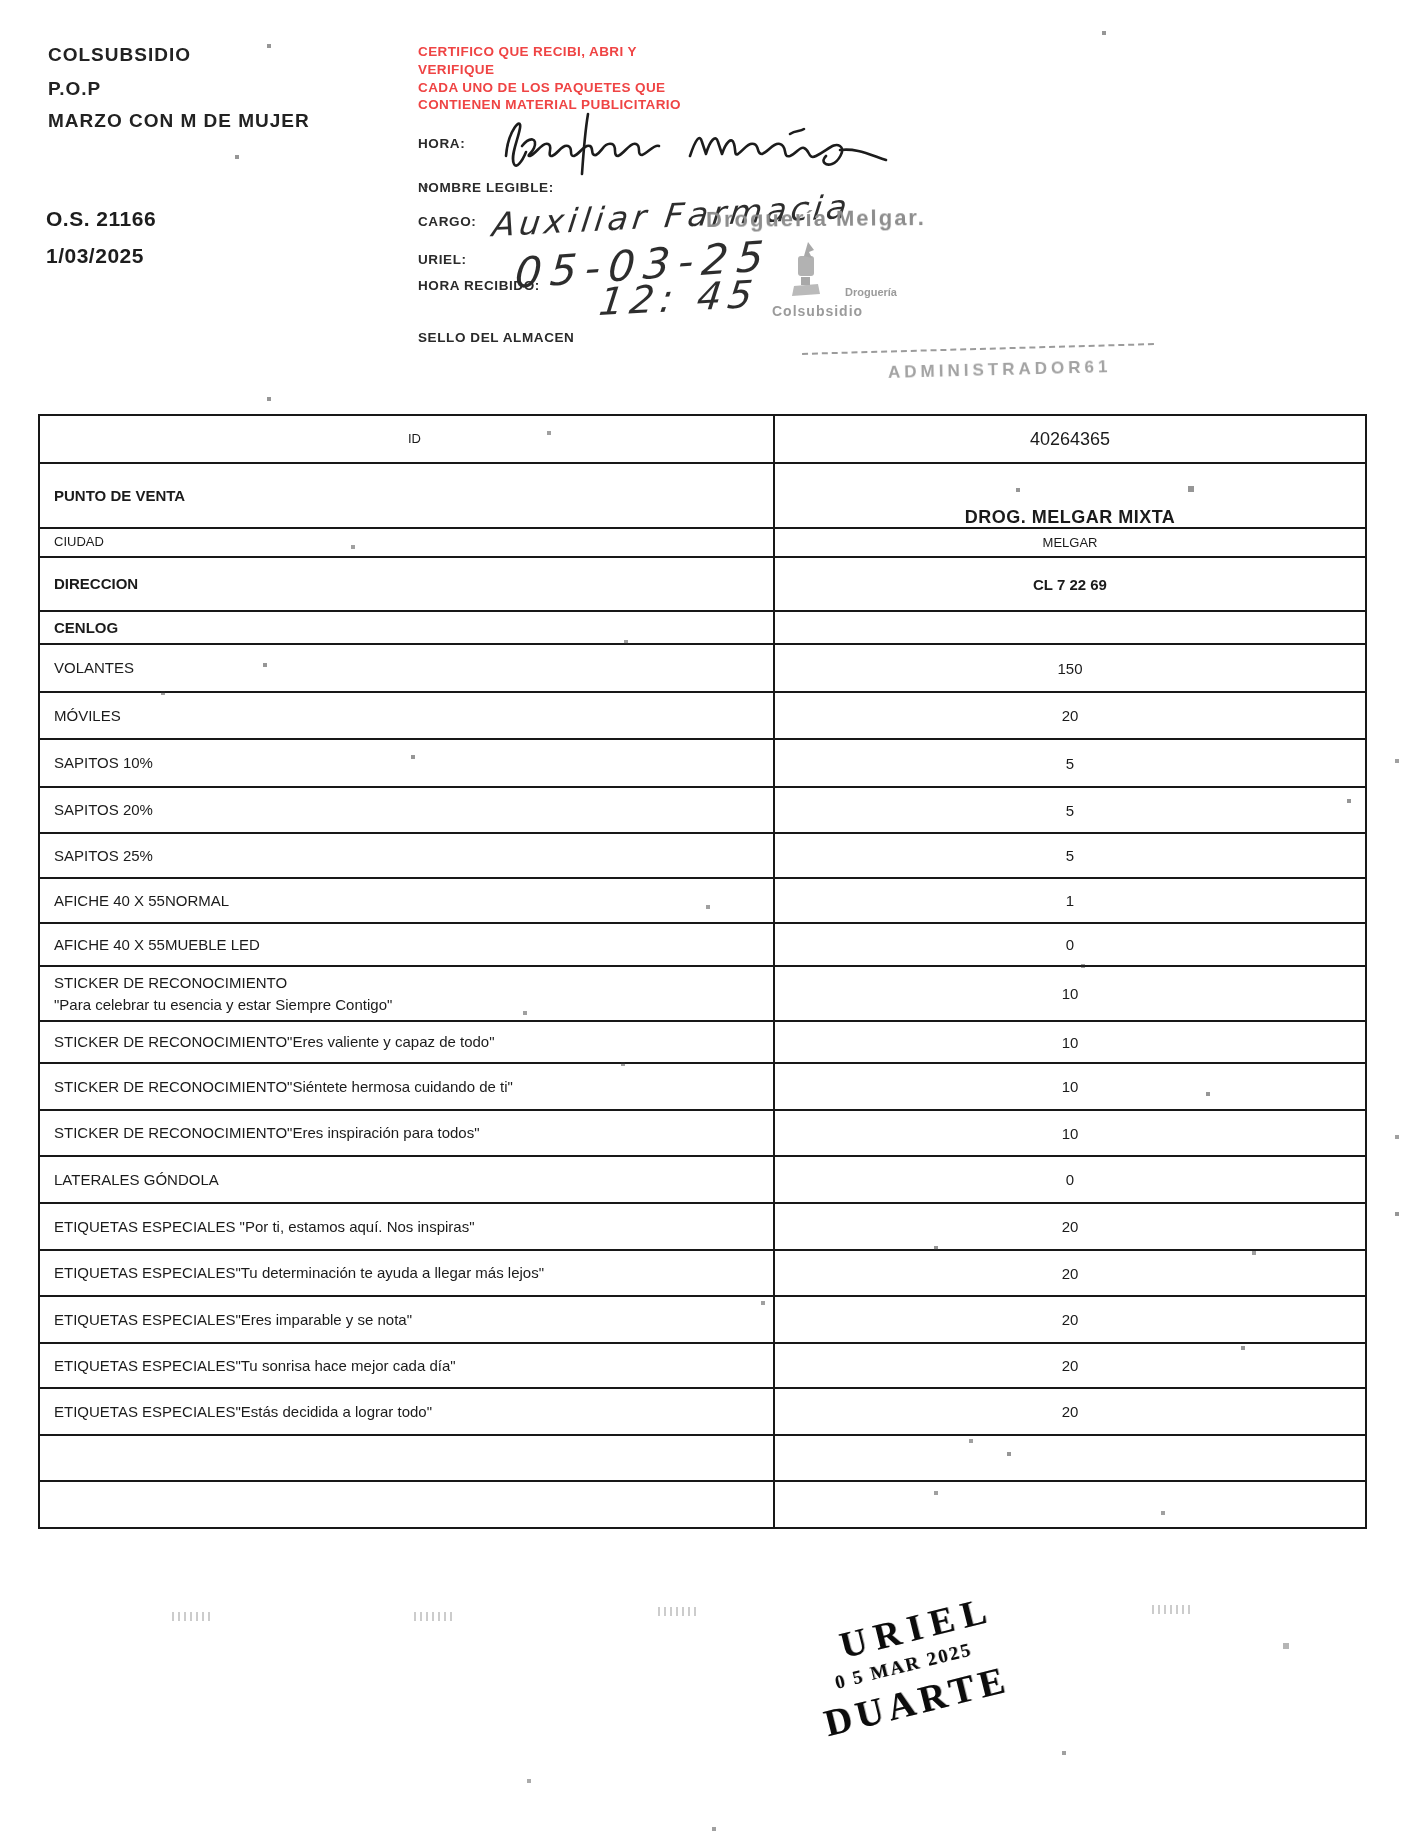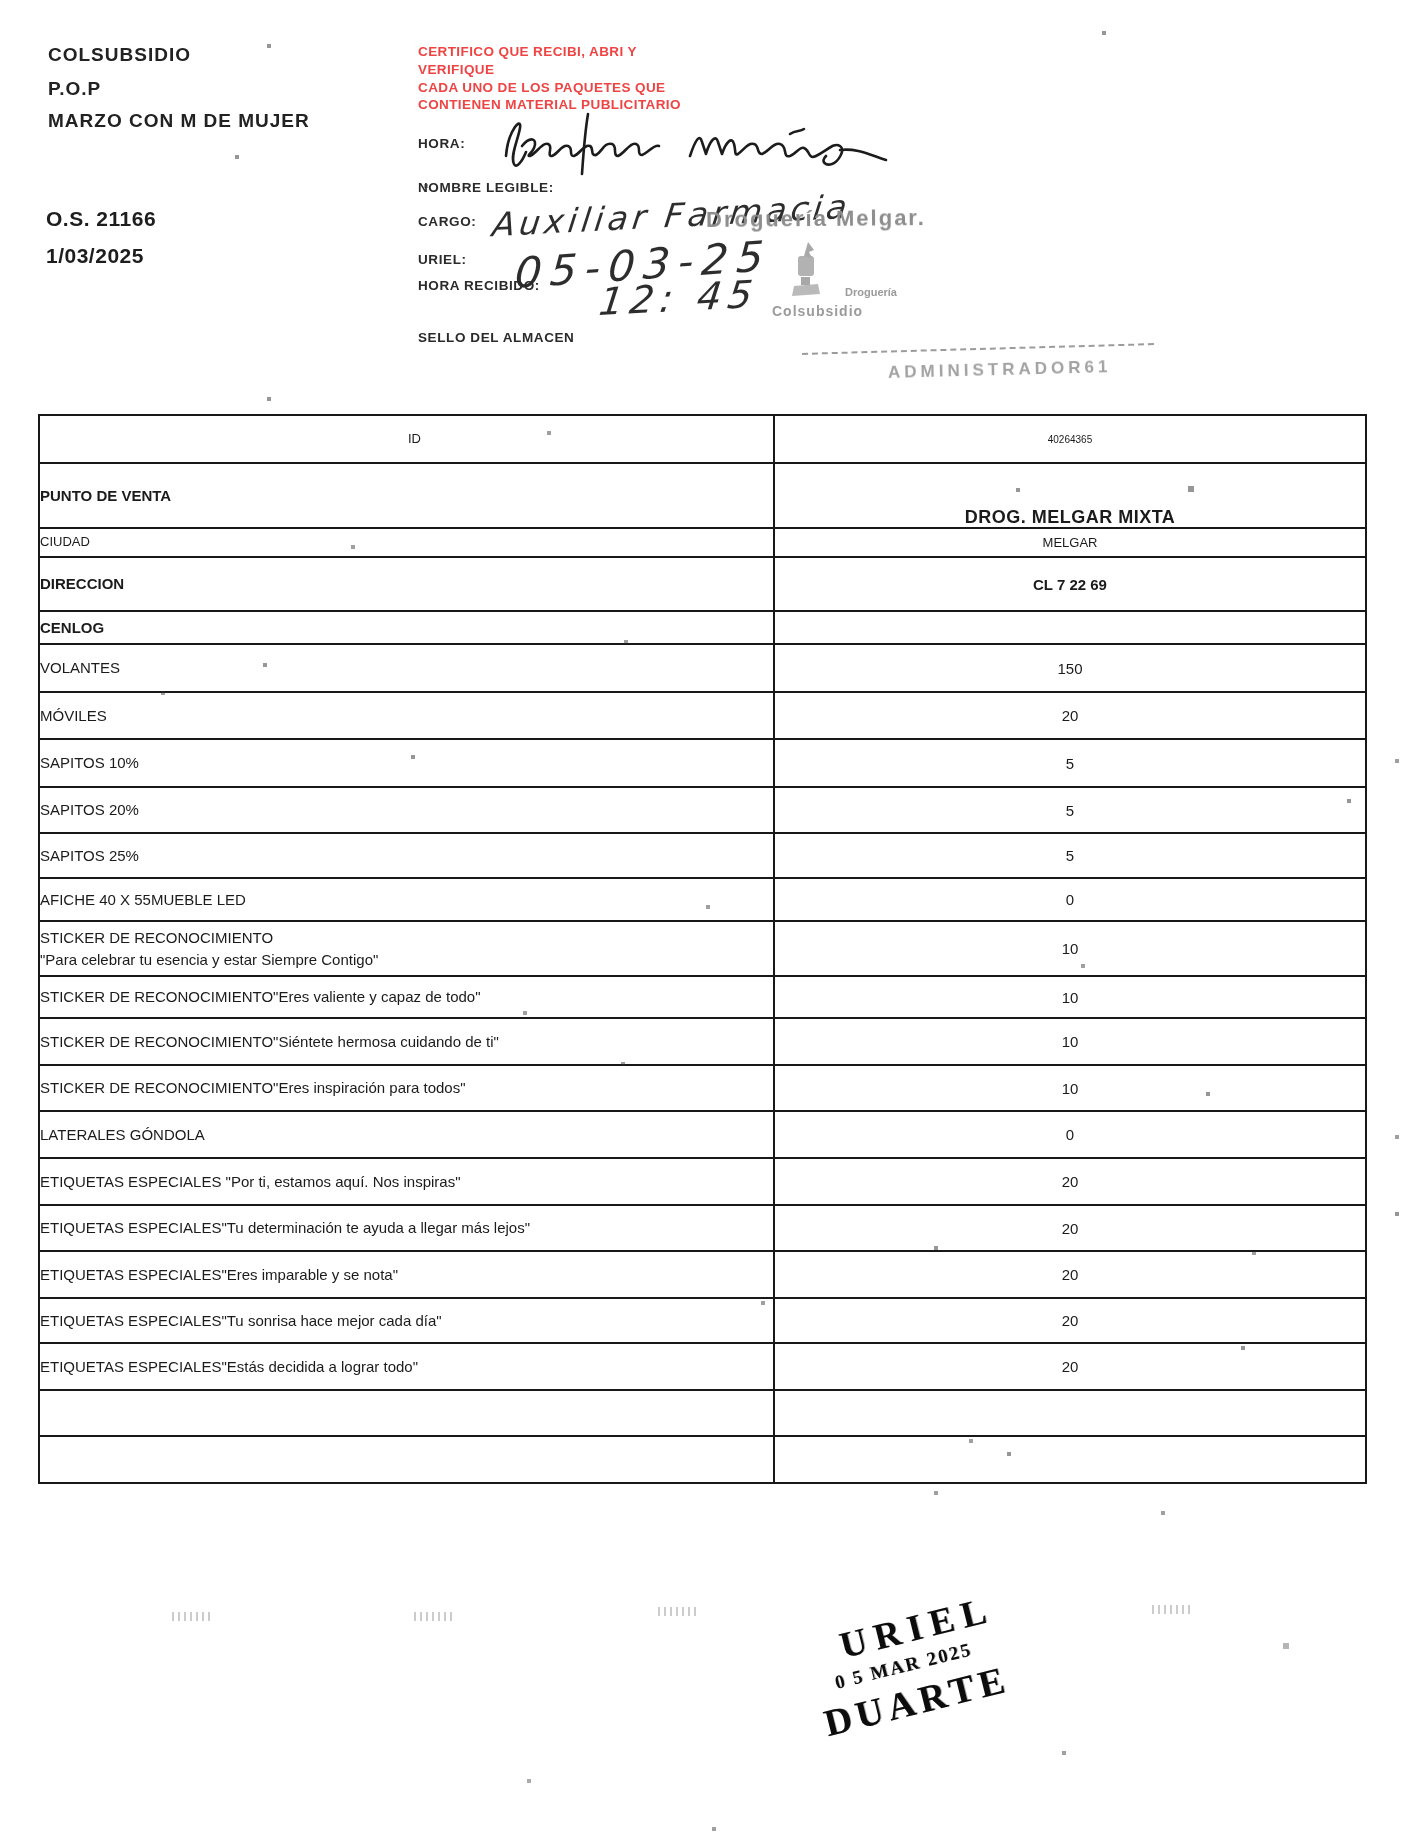--- a/index.html
+++ b/index.html
@@ -27,29 +27,29 @@
   .rx{transform:rotate(-14deg);font-family:"Liberation Serif",serif;font-weight:bold;color:#0c0c0c;
       text-shadow:1px 0 0 rgba(0,0,0,.3);}
   .rx-1{font-size:37px;letter-spacing:8px;margin-left:34px;}
   .rx-2{font-size:19px;letter-spacing:2px;margin-left:20px;margin-top:2px;}
   .rx-3{font-size:38px;letter-spacing:5px;margin-top:4px;}
   
   .tbl{left:38px;top:414px;width:1325px;border:2px solid #181818;background:#fff;}
   .row{display:flex;align-items:stretch;}
   .row + .row{border-top:2px solid #181818;}
   .cell{display:flex;align-items:center;box-sizing:border-box;}
-  .lab{width:735px;border-right:2px solid #181818;padding-left:0;font-size:15px;
+  .lab{width:735px;border-right:2px solid #181818;padding-left:14px;font-size:15px;
        white-space:pre-line;line-height:1.45;}
   .val{flex:1;justify-content:center;font-size:15px;}
   .row.b .lab{font-weight:bold;}
   .row.bv .val{font-weight:bold;}
   .row.big .val{font-size:18px;font-weight:bold;letter-spacing:.5px;margin-top:43px;}
   .row.sm .lab,.row.sm .val{font-size:13px;}
   .row.ctr .lab{justify-content:center;padding-left:16px;font-size:13px;}
-  .row.smv .val{font-size:10px;}
+  .row.smv .val{font-size:18px;}
   
   .noise{width:2px;height:2px;background:transparent;
     box-shadow:
       268px 45px 0 1px rgba(45,45,45,.5),1103px 32px 0 1px rgba(45,45,45,.5),
       236px 156px 0 1px rgba(45,45,45,.5),425px 185px 0 1px rgba(45,45,45,.45),
       268px 398px 0 1px rgba(45,45,45,.5),548px 432px 0 1px rgba(45,45,45,.45),
       352px 546px 0 1px rgba(45,45,45,.45),1017px 489px 0 1px rgba(45,45,45,.5),
       1190px 488px 0 2px rgba(45,45,45,.5),625px 641px 0 1px rgba(45,45,45,.45),
       264px 664px 0 1px rgba(45,45,45,.5),162px 692px 0 1px rgba(45,45,45,.45),
       412px 756px 0 1px rgba(45,45,45,.5),1396px 760px 0 1px rgba(45,45,45,.45),
@@ -155,20 +155,24 @@
       <div class="cell val">5</div>
     </div>
     <div class="row" style="height:44px">
       <div class="cell lab">SAPITOS 20%</div>
       <div class="cell val">5</div>
     </div>
     <div class="row" style="height:43px">
       <div class="cell lab">SAPITOS 25%</div>
       <div class="cell val">5</div>
     </div>
+    <div class="row" style="height:43px">
+      <div class="cell lab">AFICHE 40 X 55NORMAL</div>
+      <div class="cell val">1</div>
+    </div>
     <div class="row" style="height:41px">
       <div class="cell lab">AFICHE 40 X 55MUEBLE LED</div>
       <div class="cell val">0</div>
     </div>
     <div class="row" style="height:53px">
       <div class="cell lab">STICKER DE RECONOCIMIENTO
 "Para celebrar tu esencia y estar Siempre Contigo"</div>
       <div class="cell val">10</div>
     </div>
     <div class="row" style="height:40px">

